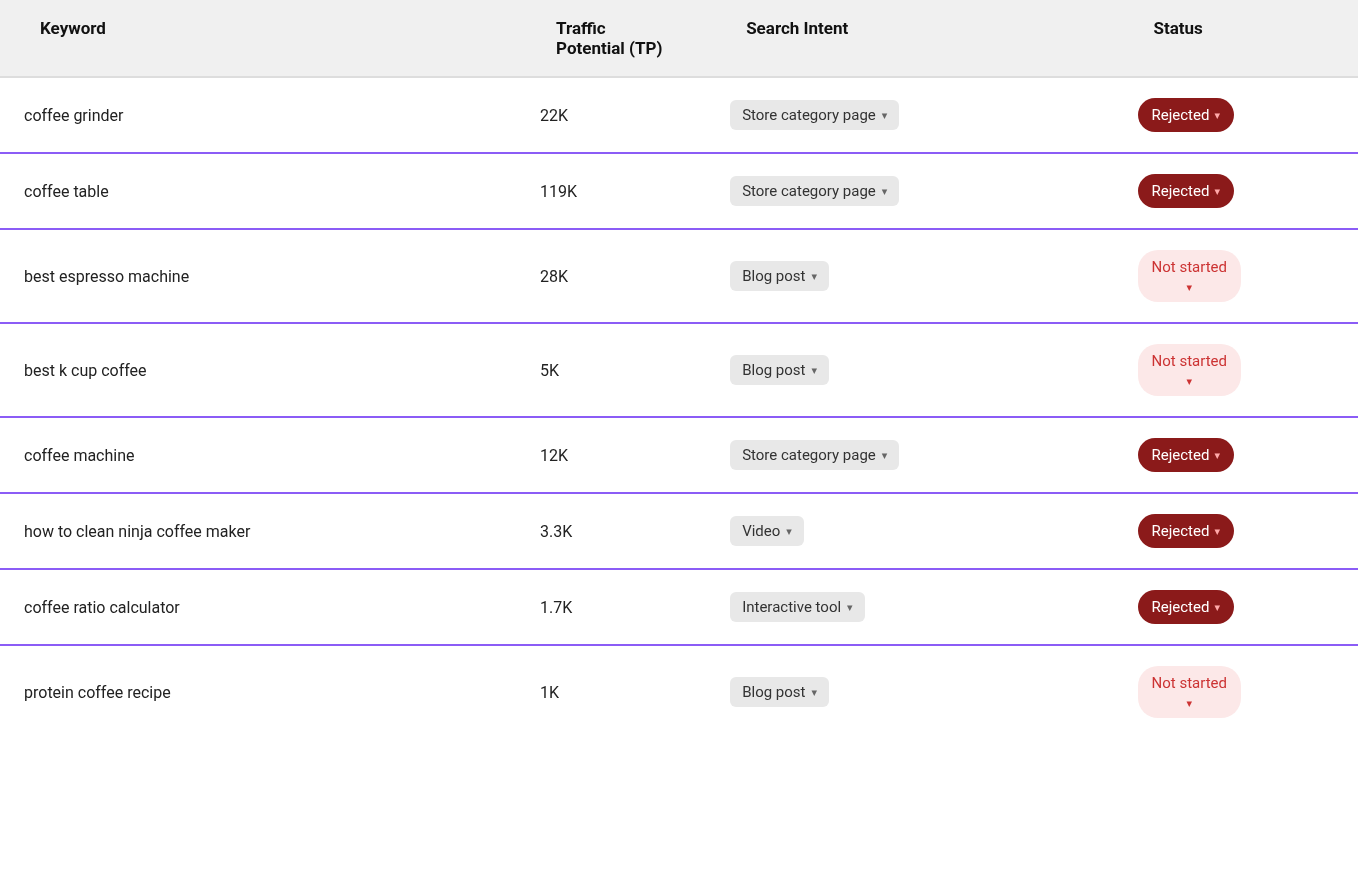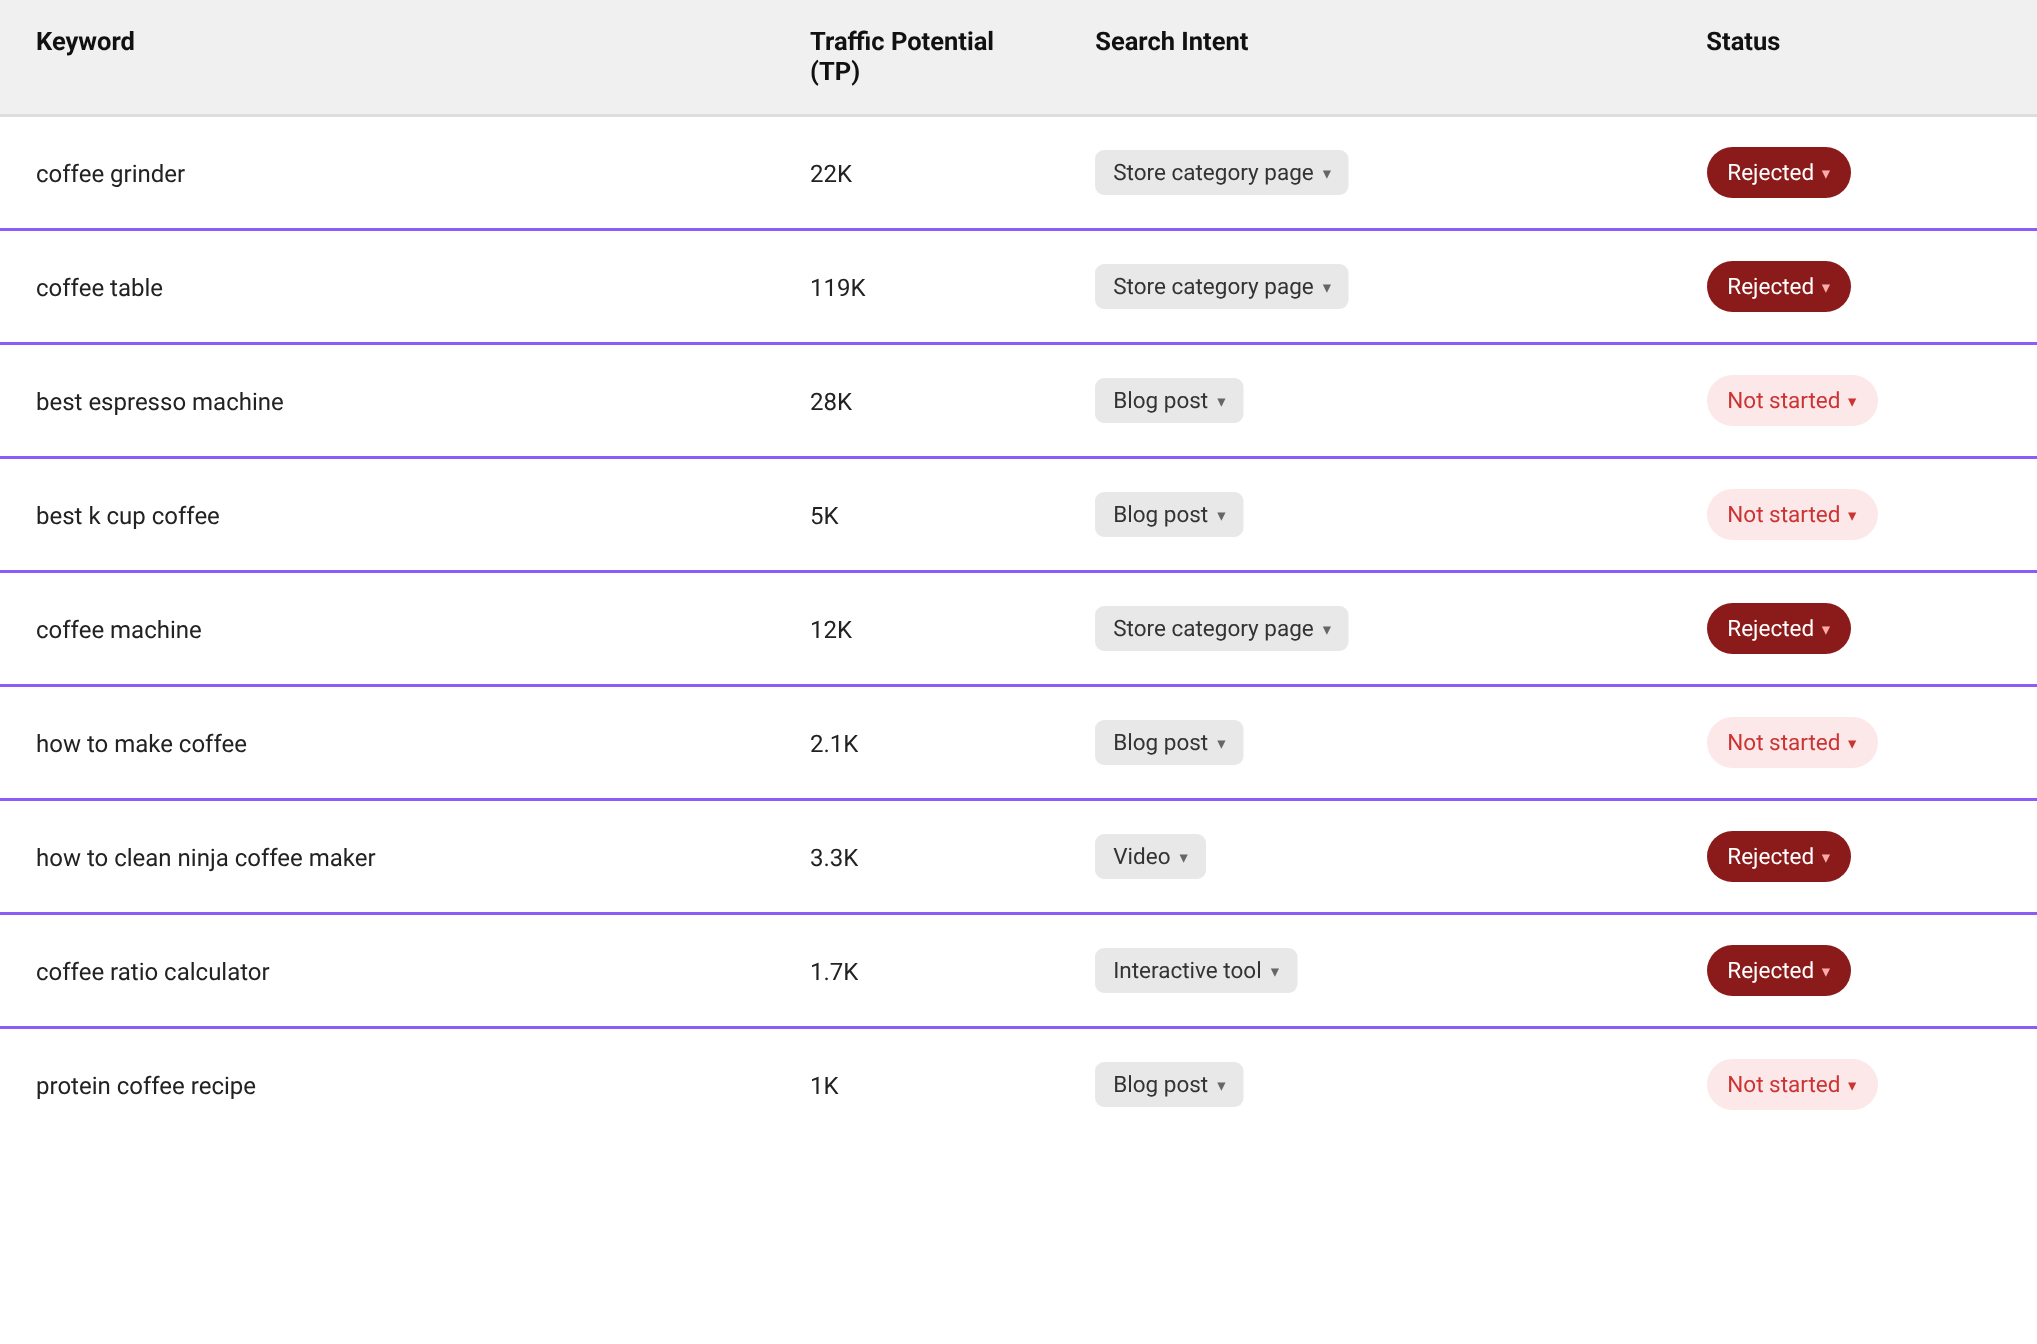--- a/index.html
+++ b/index.html
@@ -24,21 +24,21 @@
     table {
       width: 100%;
       border-collapse: collapse;
     }
 
     thead tr {
       background: #f0f0f0;
     }
 
     th {
-      padding: 18px 24px;
+      padding: 18px 40px;
       text-align: left;
       font-weight: 700;
       font-size: 17px;
       color: #111;
       border-bottom: 2px solid #ddd;
       vertical-align: top;
     }
 
     td {
       padding: 20px 24px;
@@ -100,20 +100,21 @@
     }
 
     .status-rejected {
       background: #8b1a1a;
       color: #fff;
     }
 
     .status-not-started {
       background: #fce8e8;
       color: #cc3333;
+      flex-direction: column;
     }
 
     .status-badge .chevron {
       font-size: 11px;
     }
 
     .status-rejected .chevron {
       color: #ffaaaa;
     }
 
@@ -189,32 +190,20 @@
           <td><span class="intent-badge">
               <span>Store category page</span>
               <span class="chevron">▾</span>
             </span></td>
           <td><span class="status-badge status-rejected">
               <span>Rejected</span>
               <span class="chevron">▾</span>
             </span></td>
         </tr>
         <tr>
-          <td>how to make coffee</td>
-          <td>2.1K</td>
-          <td><span class="intent-badge">
-              <span>Blog post</span>
-              <span class="chevron">▾</span>
-            </span></td>
-          <td><span class="status-badge status-not-started">
-              <span>Not started</span>
-              <span class="chevron">▾</span>
-            </span></td>
-        </tr>
-        <tr>
           <td>how to clean ninja coffee maker</td>
           <td>3.3K</td>
           <td><span class="intent-badge">
               <span>Video</span>
               <span class="chevron">▾</span>
             </span></td>
           <td><span class="status-badge status-rejected">
               <span>Rejected</span>
               <span class="chevron">▾</span>
             </span></td>

